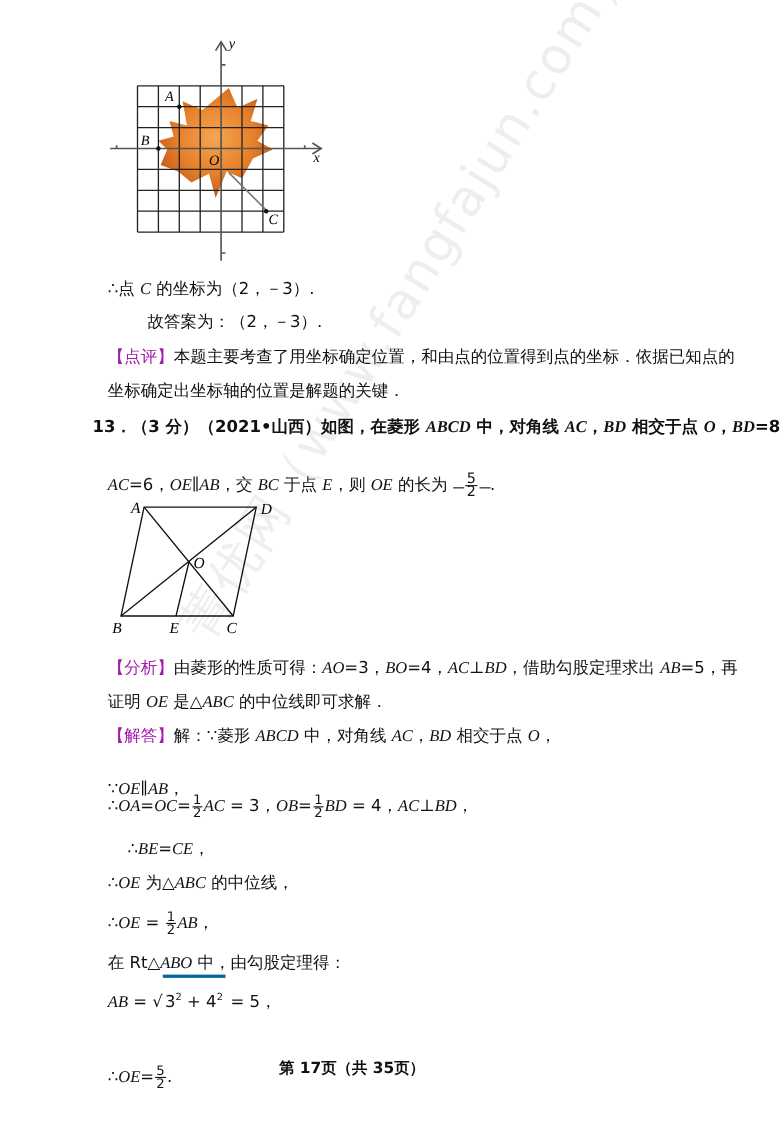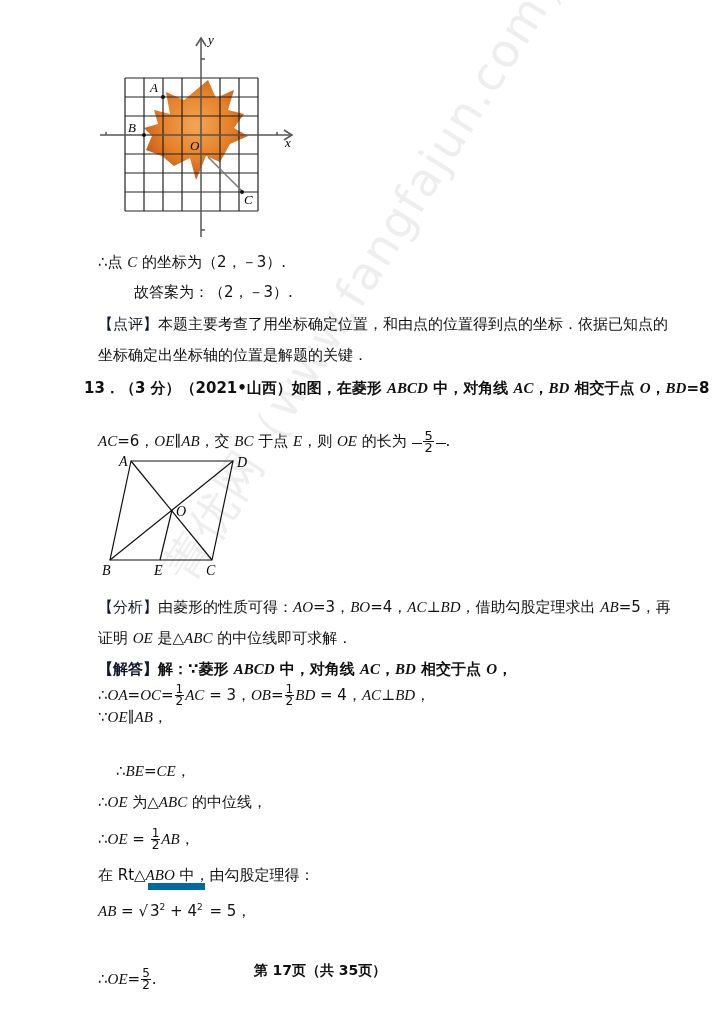--- a/index.html
+++ b/index.html
@@ -1,29 +1,29 @@
 <!DOCTYPE html>
 <html><head>
 <meta charset="utf-8">
 <style>
   html, body { margin: 0; padding: 0; background: #ffffff; }
   body { width: 713px; height: 1022px; position: relative; overflow: hidden;
          font-family: "DejaVu Sans", "Liberation Sans", sans-serif; color: #111; font-size: 15px; }
   .abs { position: absolute; }
   .line { position: absolute; left: 98px; white-space: nowrap; font-size: 15px; line-height: 20px; }
   .it { font-family: "Liberation Serif", "DejaVu Serif", serif; font-style: italic; }
-  .tag { color: #0f172a; }
+  .tag { color: #a21caf; }
   .frac { display: inline-block; vertical-align: middle; text-align: center; font-size: 12px; line-height: 11px; margin: 0 1px; }
   .frac .n { display: block; border-bottom: 1px solid #111; padding: 0 1px; }
   .frac .d { display: block; }
   .blank { display: inline-block; text-align: center; min-width: 34px; position: relative; vertical-align: middle; }
   .blank .frac { font-size: 13px; }
   .blank .u1 { position: absolute; left: 0; bottom: 9px; width: 10px; border-top: 1px solid #111; }
   .blank .u2 { position: absolute; right: 0; bottom: 9px; width: 10px; border-top: 1px solid #111; }
-  .sqrt { border-top: 7px solid #0369a1; padding: 12px 2px; }
+  .sqrt { border-top: 3px solid #0369a1; padding: 12px 2px; }
   sup { font-size: 9px; }
   .watermark { position: absolute; left: 150px; top: 560px; transform: rotate(-58deg); transform-origin: left top;
                font-size: 46px; color: rgba(160,160,160,0.18); white-space: nowrap; letter-spacing: 2px; pointer-events: none; }
   .footer { position: absolute; left: 0; width: 640px; top: 962px; text-align: center; font-size: 14px; font-weight: bold; }
 </style>
 </head>
 <body>
 
 <div class="watermark">菁优网（www.fangfajun.com）</div>
 
@@ -109,24 +109,24 @@
   <text x="106" y="125" class="it" font-size="14">C</text>
 </svg>
 
 <div class="line" style="top:597px;">
   <span class="tag">【分析】</span><span>由菱形的性质可得：</span><span class="it">AO</span><span>=3，</span><span class="it">BO</span><span>=4，</span><span class="it">AC⊥BD</span><span>，借助勾股定理求出 </span><span class="it">AB</span><span>=5，再</span>
 </div>
 <div class="line" style="top:628px;">
   <span>证明 </span><span class="it">OE</span><span> 是△</span><span class="it">ABC</span><span> 的中位线即可求解．</span>
 </div>
 
-<div class="line" style="top:659px;font-weight:bold;">
+<div class="line" style="top:659px;">
   <span class="tag">【解答】</span><span>解：∵菱形 </span><span class="it">ABCD</span><span> 中，对角线 </span><span class="it">AC</span><span>，</span><span class="it">BD</span><span> 相交于点 </span><span class="it">O</span><span>，</span>
 </div>
-<div class="line" style="top:684px;">
+<div class="line" style="top:722px;">
   <span>∴</span><span class="it">OA</span><span>=</span><span class="it">OC</span><span>=</span><span class="frac"><span class="n">1</span><span class="d">2</span></span><span class="it">AC</span><span> = 3，</span><span class="it">OB</span><span>=</span><span class="frac"><span class="n">1</span><span class="d">2</span></span><span class="it">BD</span><span> = 4，</span><span class="it">AC⊥BD</span><span>，</span>
 </div>
 <div class="line" style="top:707px;">
   <span>∵</span><span class="it">OE∥AB</span><span>，</span>
 </div>
 <div class="line" style="top:761px;margin-left:18px;">
   <span>∴</span><span class="it">BE</span><span>=</span><span class="it">CE</span><span>，</span>
 </div>
 <div class="line" style="top:792px;">
   <span>∴</span><span class="it">OE</span><span> 为△</span><span class="it">ABC</span><span> 的中位线，</span>

